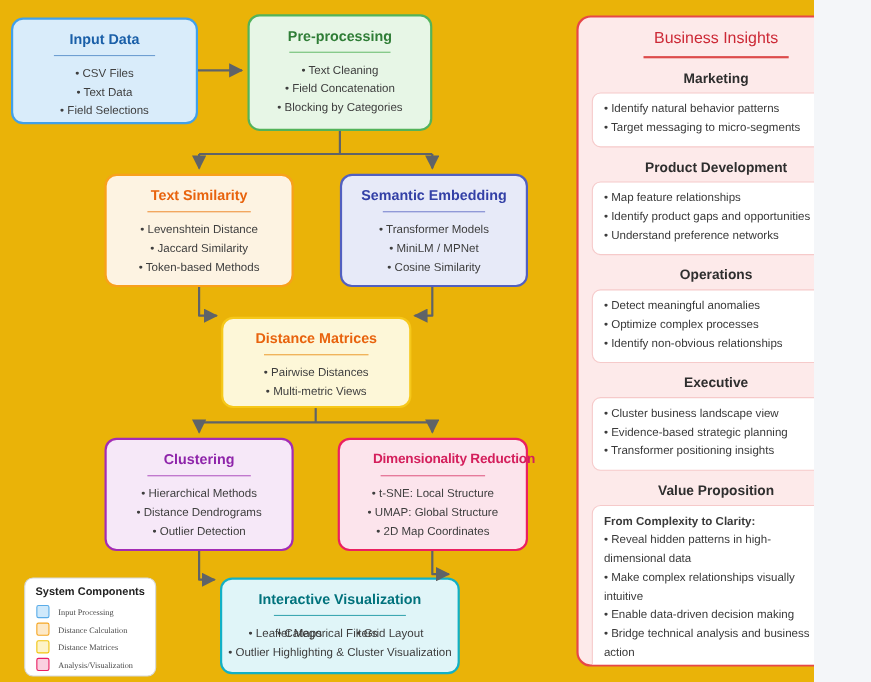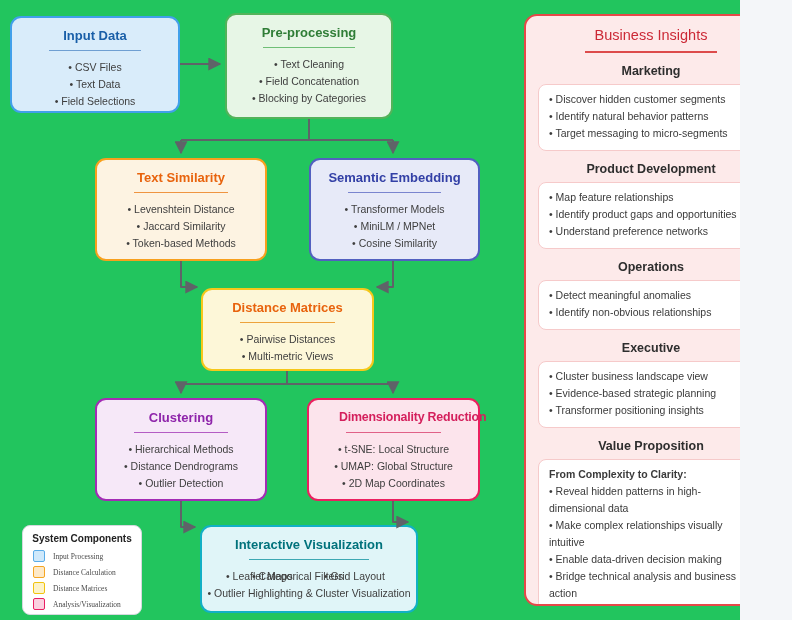--- a/index.html
+++ b/index.html
@@ -1,21 +1,21 @@
 <!DOCTYPE html>
 <html><head>
 <meta charset="utf-8">
 <style>
   html,body{margin:0;padding:0;}
   body{
     background:#f4f6f9;
     font-family:"Liberation Sans","DejaVu Sans",sans-serif;
     -webkit-font-smoothing:antialiased;
   }
-  #canvas{position:relative;width:740px;height:620px;background:#22c55e;overflow:hidden;}
+  #canvas{position:relative;width:740px;height:620px;background:#eab308;overflow:hidden;}
 
   
   .node{position:absolute;border:2px solid;border-radius:11px;box-sizing:border-box;text-align:center;}
   .node .title{font-weight:bold;font-size:13px;margin-top:10px;white-space:nowrap;line-height:15px;}
   .node .title.tight{font-size:12.4px;letter-spacing:-0.2px;margin-left:30px;}
   .node .divider{border-top:1.5px solid;width:56%;margin:7px auto 8px;height:0;}
   .node .item{font-size:10.5px;color:#3e3e3e;line-height:17px;white-space:nowrap;}
 
   .n-blue  {background:#d9ecfa;border-color:#41a0ea;}  .n-blue  .title{color:#1a5fa8;} .n-blue  .divider{border-color:#6f9fd2;}
   .n-green {background:#e7f6e6;border-color:#53b35a;}  .n-green .title{color:#2f7d36;} .n-green .divider{border-color:#6fbf76;}
@@ -168,35 +168,35 @@
       <span class="legend-label">Analysis/Visualization</span>
     </div>
   </div>
 
   <div class="insights">
     <div class="insights-title">Business Insights</div>
     <div class="insights-divider"></div>
 
     <div class="section-heading">Marketing</div>
     <div class="card">
-      <div class="item">• Discover hidden customer segments</div>
       <div class="item">• Identify natural behavior patterns</div>
       <div class="item">• Target messaging to micro-segments</div>
     </div>
 
     <div class="section-heading">Product Development</div>
     <div class="card">
       <div class="item">• Map feature relationships</div>
       <div class="item">• Identify product gaps and opportunities</div>
       <div class="item">• Understand preference networks</div>
     </div>
 
     <div class="section-heading">Operations</div>
     <div class="card">
       <div class="item">• Detect meaningful anomalies</div>
+      <div class="item">• Optimize complex processes</div>
       <div class="item">• Identify non-obvious relationships</div>
     </div>
 
     <div class="section-heading">Executive</div>
     <div class="card">
       <div class="item">• Cluster business landscape view</div>
       <div class="item">• Evidence-based strategic planning</div>
       <div class="item">• Transformer positioning insights</div>
     </div>
 

